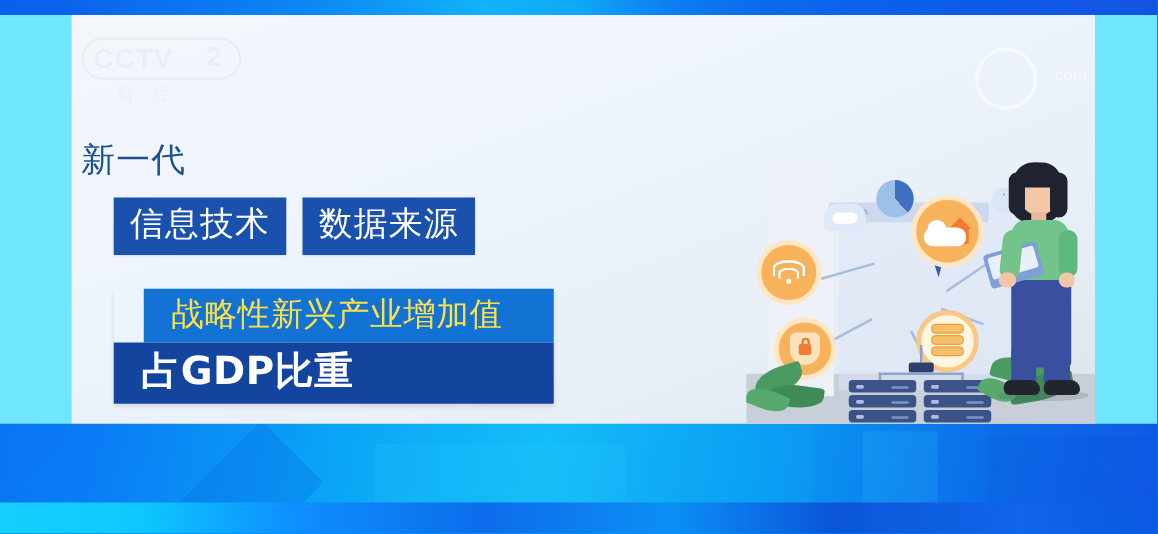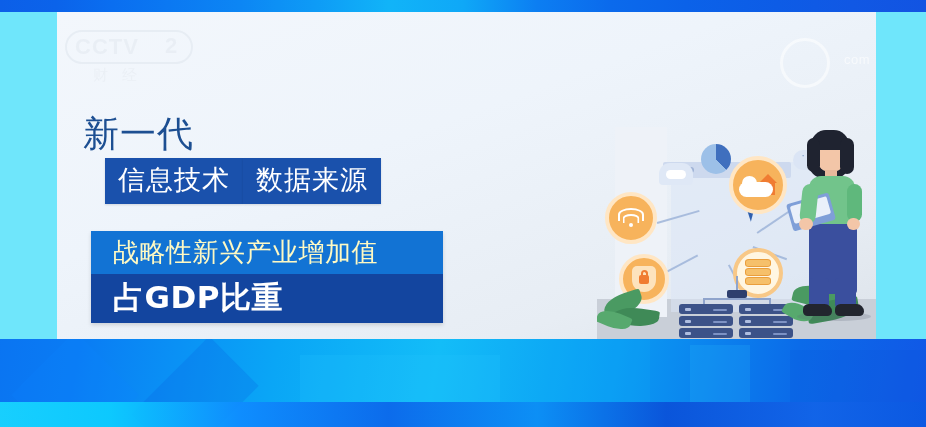--- a/index.html
+++ b/index.html
@@ -110,29 +110,29 @@
   }
   .wm-txt {
     position: absolute; right: 6px; top: 40px;
     font-size: 13px; color: rgba(255,255,255,.6);
     font-family: "Liberation Sans", sans-serif; letter-spacing:.5px;
     pointer-events: none;
   }
 
   
   .gen-label {
-    position: absolute; left: 26px; top: 98px;
-    font-family: "DejaVu Sans", "Liberation Sans", sans-serif;
-    font-size: 36px; color: #1d4f92; letter-spacing: 1px; text-align: center;
+    position: absolute; left: 8px; top: 98px;
+    font-family: "DejaVu Sans", "Liberation Sans", sans-serif;
+    font-size: 27px; color: #1d4f92; letter-spacing: 1px; text-align: center;
   }
 
   
   .tagrow {
-    position: absolute; left: 48px; top: 146px;
-    display: flex; gap: 0;
+    position: absolute; left: 34px; top: 146px;
+    display: flex; gap: 13px;
   }
   .tag {
     background: #1a51ac;
     color: #ffffff;
     font-family: "DejaVu Sans", "Liberation Sans", sans-serif;
     font-size: 27px;
     line-height: 30px;
     padding: 7px 13px 9px 13px;
     letter-spacing: 1px;
     white-space: nowrap;
@@ -140,25 +140,25 @@
   }
 
   
   .callout {
     position: absolute; left: 34px; top: 219px;
     width: 352px;
     box-shadow: 0 2px 4px rgba(0,0,0,.14);
   }
   .callout .band-top {
     background: #1273d4;
-    color: #fef9c3;
+    color: #fde047;
     font-family: "DejaVu Sans", "Liberation Sans", sans-serif;
     font-size: 26px; line-height: 30px;
     padding: 6px 14px 7px 22px;
-    letter-spacing: .5px; white-space: nowrap;
+    letter-spacing: .5px; white-space: nowrap; margin-left: 24px;
   }
   .callout .band-bot {
     background: #13459f;
     padding: 5px 14px 8px 22px;
     white-space: nowrap;
     display: flex; align-items: baseline;
   }
   .callout .band-bot .w {
     color: #ffffff;
     font-family: "DejaVu Sans", "Liberation Sans", sans-serif;

